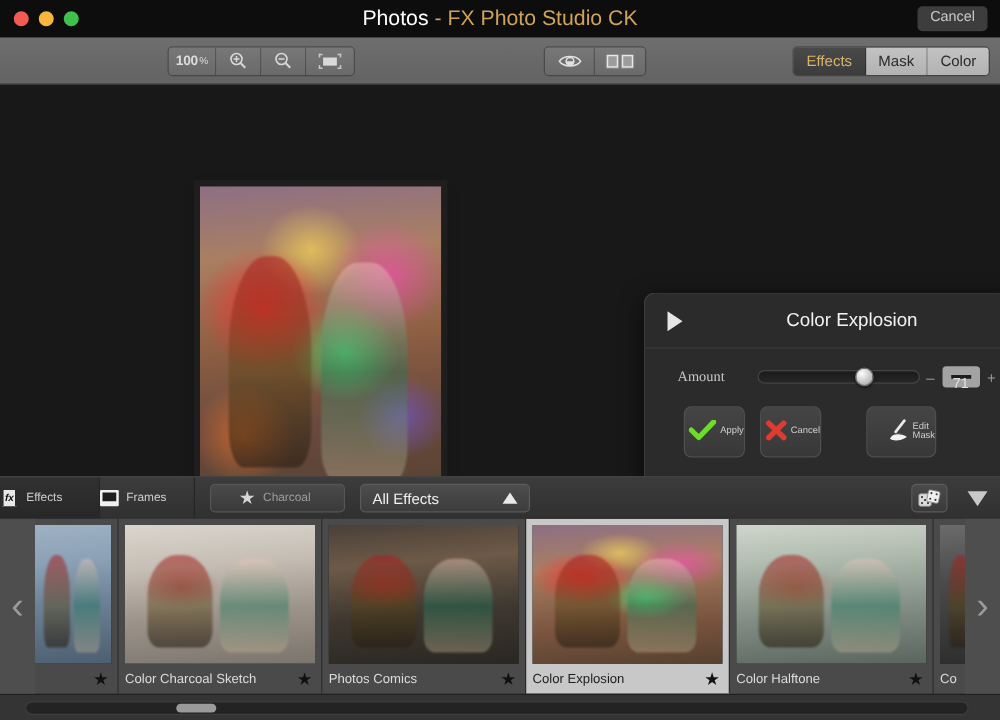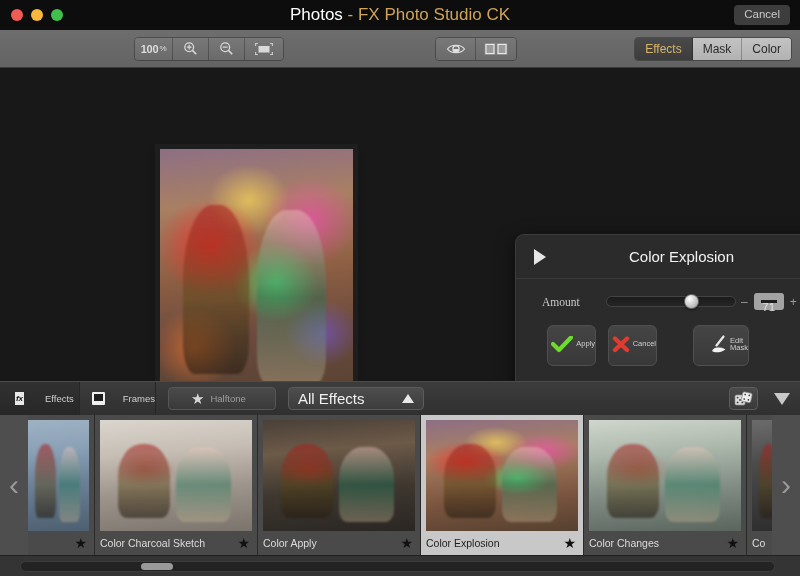--- a/index.html
+++ b/index.html
@@ -208,22 +208,21 @@
   
   .browserbar {
     position: relative;
     height: 34px; flex: 0 0 34px;
     background: linear-gradient(#3c3c3c, #303030);
     border-top: 1px solid #4b4b4b;
     display: flex; align-items: center;
   }
   .tabbtn {
     height: 34px; width: 80px;
-    display: flex; align-items: center; gap: 18px;
-    padding-left: 12px;
+    display: flex; align-items: center; gap: 6px;
     font-size: 9.5px; color: #cfcfcf;
     border-right: 1px solid #262626;
   }
   .tabbtn.active { background: linear-gradient(#313131, #272727); }
   .tabbtn.frames { width: 76px; }
   .fxicon {
     width: 15px; height: 13px;
     background: #e9e9e9;
     border-left: 3px solid #2c2c2c;
     border-right: 3px solid #2c2c2c;
@@ -255,21 +254,21 @@
   }
   .star-ic { color: #d6d6d6; font-size: 15px; line-height: 1; }
   .alleffects {
     margin-left: 12px;
     width: 136px; height: 23px;
     background: linear-gradient(#4d4d4d, #3d3d3d);
     border: 1px solid #5b5b5b;
     border-radius: 4px;
     display: flex; align-items: center;
     padding: 0 9px;
-    font-size: 15px; color: #f0f0f0;
+    font-size: 12px; color: #f0f0f0;
   }
   .up-tri {
     margin-left: auto;
     width: 0; height: 0;
     border-bottom: 9px solid #e9e9e9;
     border-left: 6px solid transparent;
     border-right: 6px solid transparent;
   }
   .dicebtn {
     position: absolute; right: 42px;
@@ -563,21 +562,21 @@
     <div class="tabbtn active">
       <span class="fxicon">fx</span>
       <span>Effects</span>
     </div>
     <div class="tabbtn frames">
       <span class="frameicon"></span>
       <span>Frames</span>
     </div>
     <div class="favbtn">
       <span class="star-ic">★</span>
-      <span>Halftone</span>
+      <span>Charcoal</span>
     </div>
     <div class="alleffects">
       <span>All Effects</span>
       <span class="up-tri"></span>
     </div>
     <div class="dicebtn">
       <svg width="19" height="16" viewBox="0 0 19 16">
         <rect x="1" y="4" width="10" height="10" rx="1.6" fill="#dcdcdc" stroke="#8f8f8f" stroke-width="0.7"></rect>
         <g fill="#3a3a3a">
           <circle cx="3.6" cy="6.6" r="0.9"></circle>
@@ -623,21 +622,21 @@
             <div class="thumb-star">★</div>
           </div>
         </div>
         <div class="thumb">
           <div class="thumb-img">
             <div class="img-scene comics">
               <div class="figs"></div>
             </div>
           </div>
           <div class="thumb-foot">
-            <div class="thumb-name">Color Apply</div>
+            <div class="thumb-name">Photos Comics</div>
             <div class="thumb-star">★</div>
           </div>
         </div>
         <div class="thumb selected">
           <div class="thumb-img">
             <div class="img-scene thumbsm">
               <div class="figs"></div>
             </div>
           </div>
           <div class="thumb-foot">
@@ -645,21 +644,21 @@
             <div class="thumb-star">★</div>
           </div>
         </div>
         <div class="thumb">
           <div class="thumb-img">
             <div class="img-scene halftone">
               <div class="figs"></div>
             </div>
           </div>
           <div class="thumb-foot">
-            <div class="thumb-name">Color Changes</div>
+            <div class="thumb-name">Color Halftone</div>
             <div class="thumb-star">★</div>
           </div>
         </div>
         <div class="thumb partial-right">
           <div class="thumb-img">
             <div class="img-scene grey">
               <div class="figs"></div>
             </div>
           </div>
           <div class="thumb-foot">

